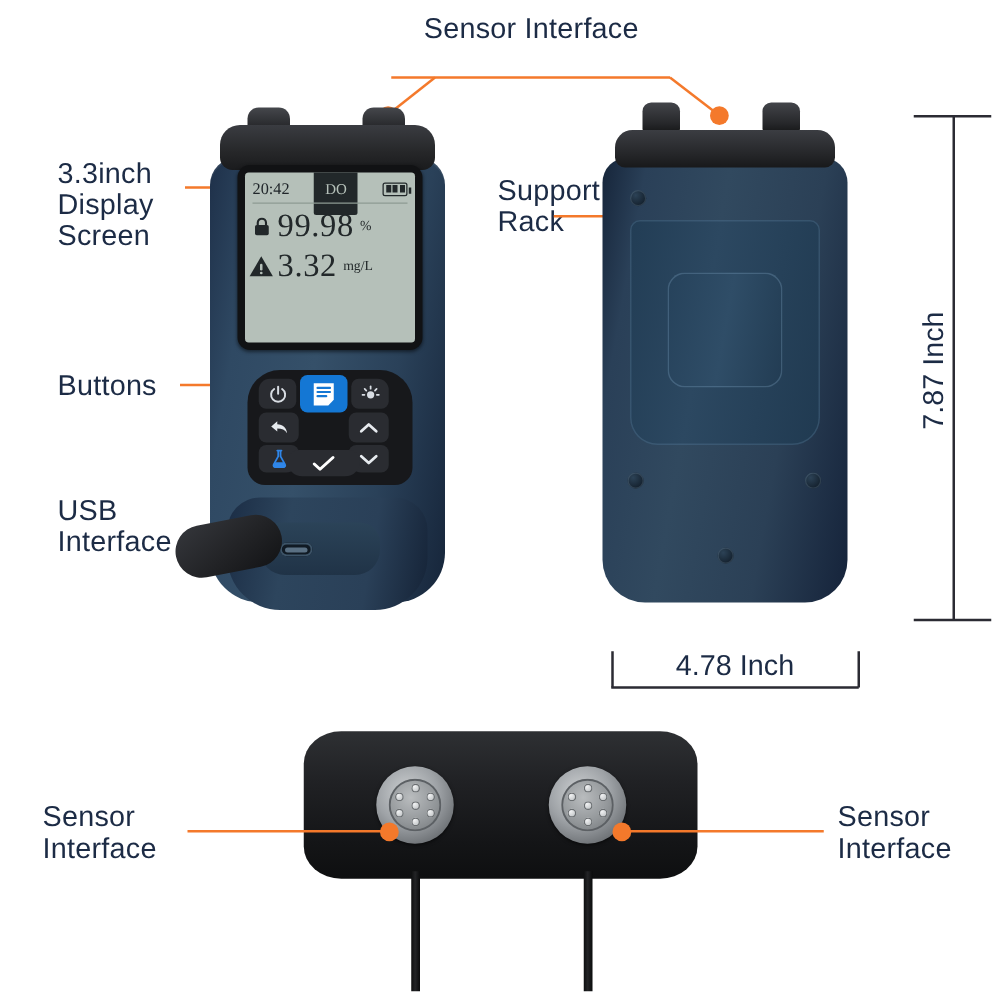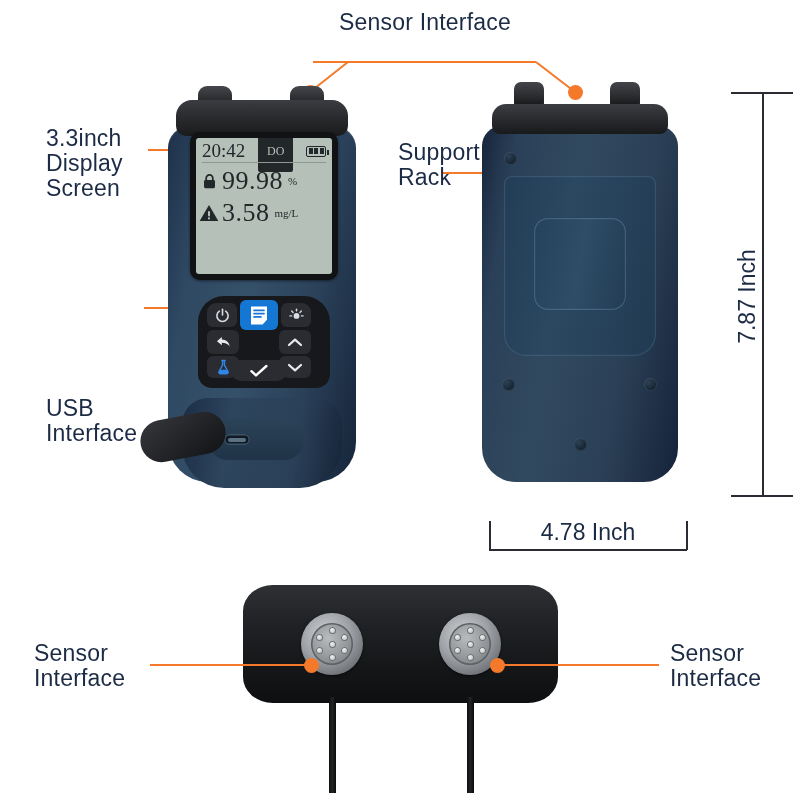--- a/index.html
+++ b/index.html
@@ -69,21 +69,21 @@
   .lcd{
     position:absolute;left:6px;top:6px;width:136px;height:136px;
     background:#b5c0b9;border-radius:3px;
     font-family:"Liberation Serif",serif;color:#22282a;overflow:hidden;
   }
   .lcd-status{
     position:absolute;left:0;top:3px;width:136px;height:20px;
     display:flex;align-items:center;justify-content:space-between;
     padding:0 6px;box-sizing:border-box;
   }
-  .lcd-time{font-size:19px;color:#20262a;font-family:"Liberation Serif",serif;}
+  .lcd-time{font-size:13px;color:#20262a;font-family:"Liberation Serif",serif;}
   .lcd-mode{
     background:#22282a;color:#b5c0b9;font-size:12px;
     padding:14px 9px;border-radius:2px;line-height:14px;
     font-family:"Liberation Serif",serif;
   }
   .batt{
     width:20px;height:11px;border:1.5px solid #22282a;border-radius:2px;
     position:relative;display:flex;align-items:center;gap:1.5px;
     padding:0 1.5px;box-sizing:border-box;
   }
@@ -239,21 +239,21 @@
             <span class="lcd-unit">%</span>
           </div>
           <div class="lcd-row" style="margin-top:2px;">
             <span class="lcd-icon">
               <svg width="20" height="18" viewBox="0 0 20 18">
                 <path d="M10 1L19.3 17H0.7z" fill="#22282a"></path>
                 <rect x="9" y="7" width="2" height="5.4" rx="1" fill="#b5c0b9"></rect>
                 <circle cx="10" cy="14.4" r="1.1" fill="#b5c0b9"></circle>
               </svg>
             </span>
-            <span class="lcd-big">3.58</span>
+            <span class="lcd-big">3.32</span>
             <span class="lcd-unit">mg/L</span>
           </div>
         </div>
       </div>
     </div>
 
     <div class="keypad">
       <div class="key kb-pow">
         <svg width="15" height="15" viewBox="0 0 16 16">
           <path d="M4.6 3.4a6 6 0 106.8 0" fill="none" stroke="#d8dde3" stroke-width="1.7" stroke-linecap="round"></path>
@@ -359,20 +359,21 @@
     <div class="cable" style="left:86px;top:112px;"></div>
     <div class="cable" style="left:224px;top:112px;"></div>
   </div>
 
   <div class="abs callout" style="left:46px;top:126px;width:130px;">3.3inch
 Display
 Screen</div>
   <div class="abs lead" style="left:148px;top:149px;width:62px;"></div>
   <div class="abs dot" style="left:197px;top:143px;"></div>
 
+  <div class="abs callout" style="left:46px;top:296px;width:120px;">Buttons</div>
   <div class="abs lead" style="left:144px;top:307px;width:92px;"></div>
   <div class="abs dot" style="left:225px;top:301px;"></div>
 
   <div class="abs callout" style="left:46px;top:396px;width:130px;">USB
 Interface</div>
   <svg class="leadsvg" style="left:0;top:0;width:800px;height:800px;">
     <polyline points="146,438 245,438 272,455" fill="none" stroke="#f4792b" stroke-width="2"></polyline>
   </svg>
   <div class="abs dot" style="left:265px;top:448px;"></div>
 

